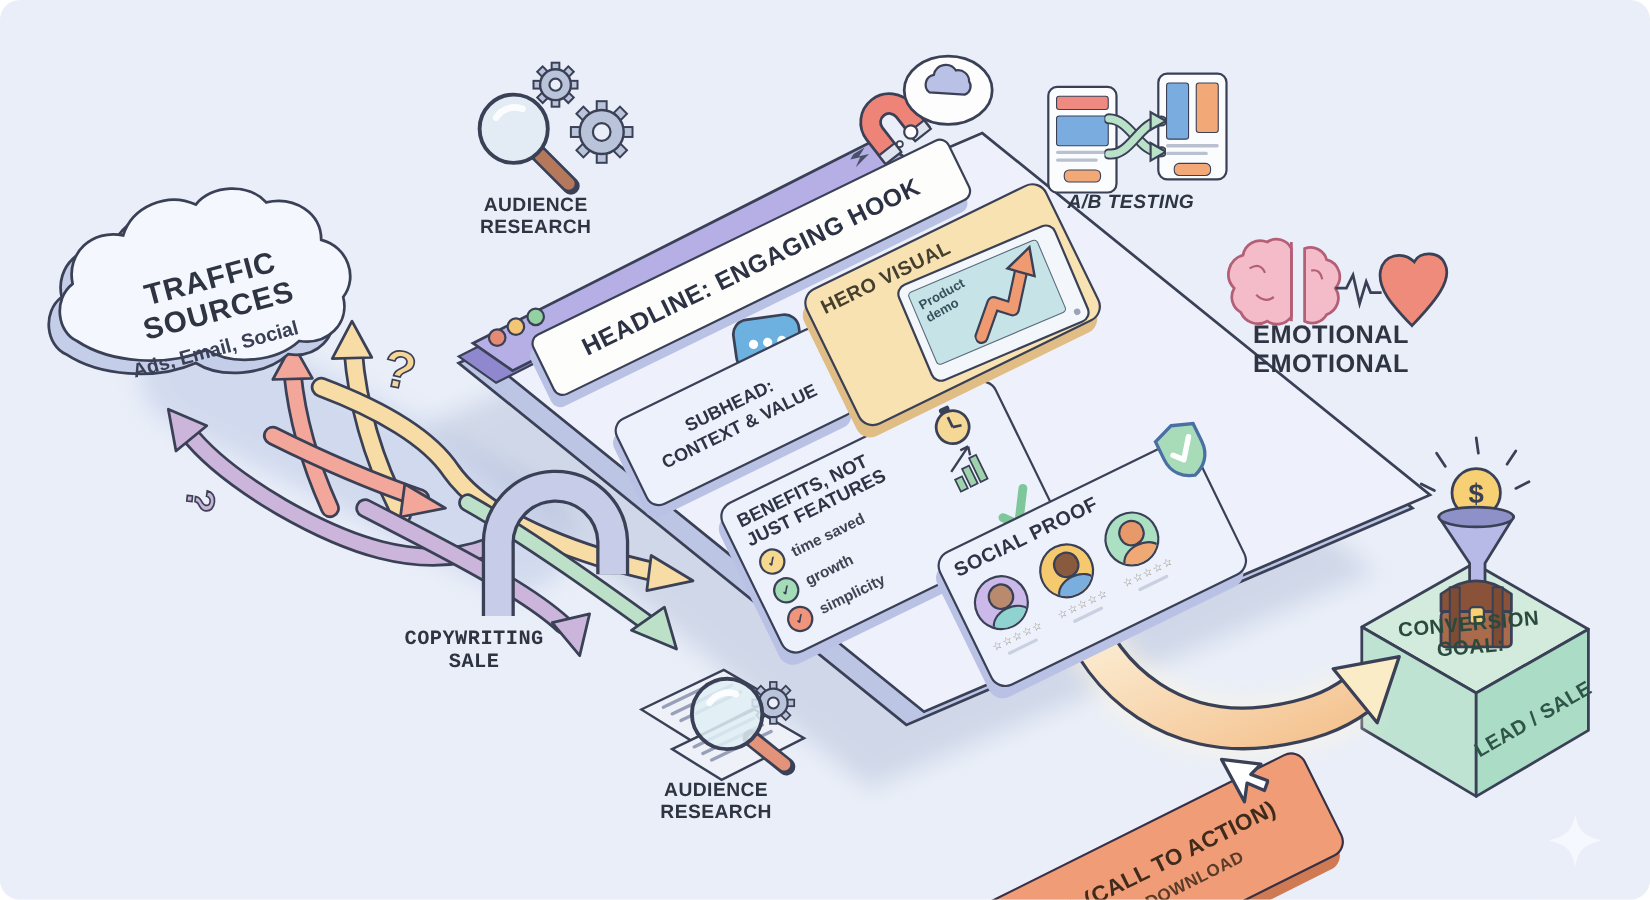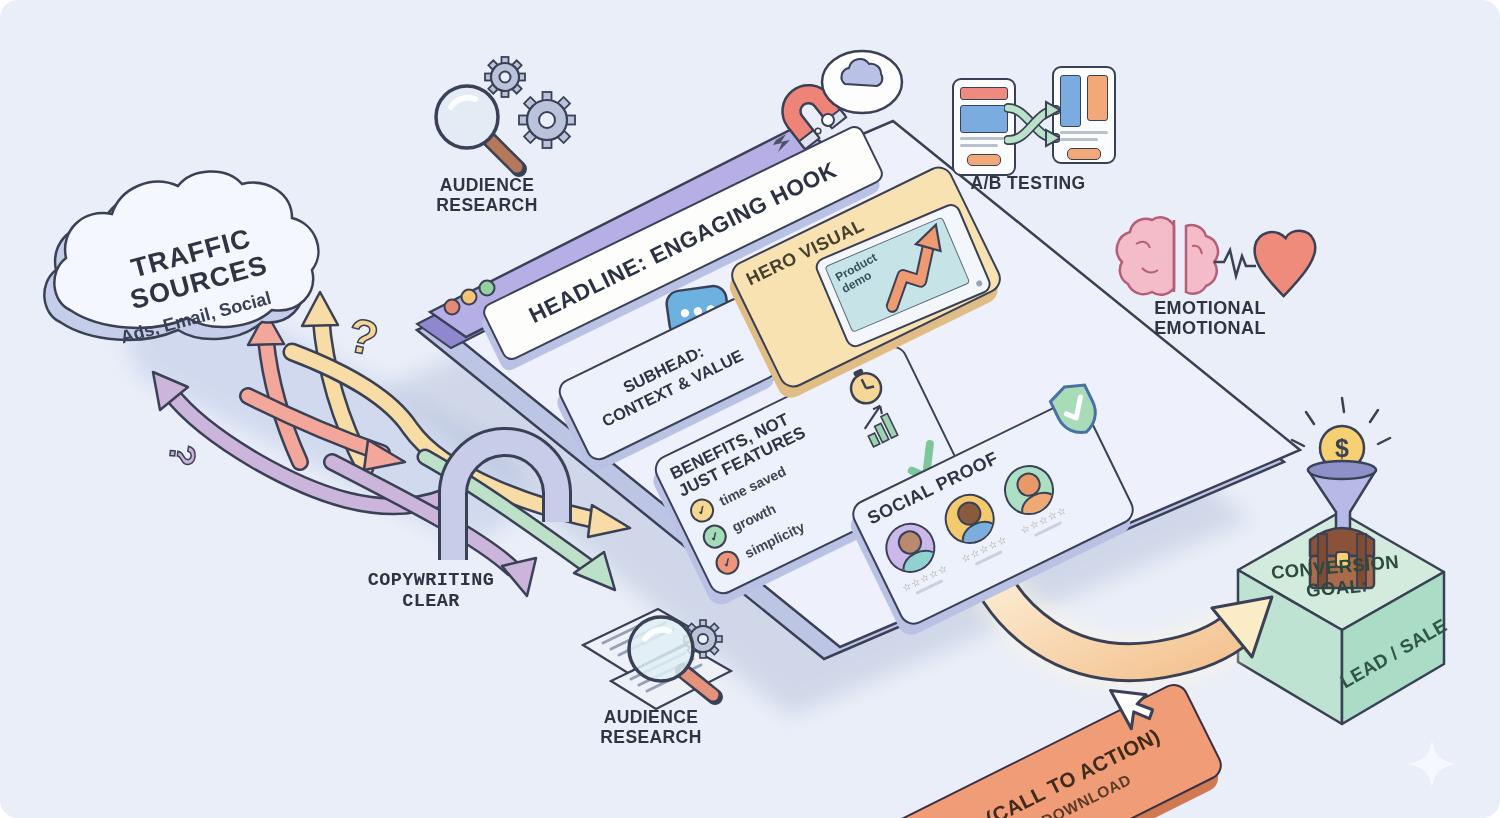--- a/index.html
+++ b/index.html
@@ -416,37 +416,37 @@
   </div>
   <svg class="abs" style="left:52px;top:34px;" width="56" height="50" viewBox="0 0 56 50">
     <path d="M4,8 C24,8 32,40 52,38" fill="none" stroke="#3a4056" stroke-width="10" stroke-linecap="round"></path>
     <path d="M4,8 C24,8 32,40 52,38" fill="none" stroke="#b9e2c8" stroke-width="6.5" stroke-linecap="round"></path>
     <path d="M4,40 C24,42 32,10 52,10" fill="none" stroke="#3a4056" stroke-width="10" stroke-linecap="round"></path>
     <path d="M4,40 C24,42 32,10 52,10" fill="none" stroke="#b9e2c8" stroke-width="6.5" stroke-linecap="round"></path>
     <polygon points="56,10 42,2 42,18" fill="#b9e2c8" stroke="#3a4056" stroke-width="2"></polygon>
     <polygon points="56,38 42,30 42,46" fill="#b9e2c8" stroke="#3a4056" stroke-width="2"></polygon>
   </svg>
 </div>
-<div class="pos lbl" style="left:1028px;top:184px;font-size:17.5px;">A/B TESTING</div>
+<div class="pos lbl" style="left:1028px;top:184px;font-size:17.5px;font-style:italic;">A/B TESTING</div>
 
 <div class="pos lbl" style="left:487px;top:196px;font-size:17.5px;">
   <div>AUDIENCE</div>
       <div>RESEARCH</div>
 </div>
 <div class="pos lbl" style="left:651px;top:728px;font-size:17.5px;">
   <div>AUDIENCE</div>
       <div>RESEARCH</div>
 </div>
-<div class="pos lbl" style="left:1210px;top:318px;font-size:18px;">
+<div class="pos lbl" style="left:1210px;top:318px;font-size:23px;">
   <div>EMOTIONAL</div>
       <div>EMOTIONAL</div>
 </div>
 <div class="pos lbl" style="left:431px;top:592px;font-size:18.5px;font-family:Liberation Mono, monospace;">
   <div>COPYWRITING</div>
-      <div>CLEAR</div>
+      <div>SALE</div>
 </div>
 
 <div class="pos lbl" style="left:1336px;top:578px;--r:-5deg;font-size:18.5px;color:#2b4a3e;">
   <div>CONVERSION</div>
       <div>GOAL:</div>
 </div>
 <div class="pos lbl" style="left:1394px;top:654px;--r:-30deg;font-size:18.5px;color:#2f5548;">LEAD / SALE</div>
 
 </div>
 

